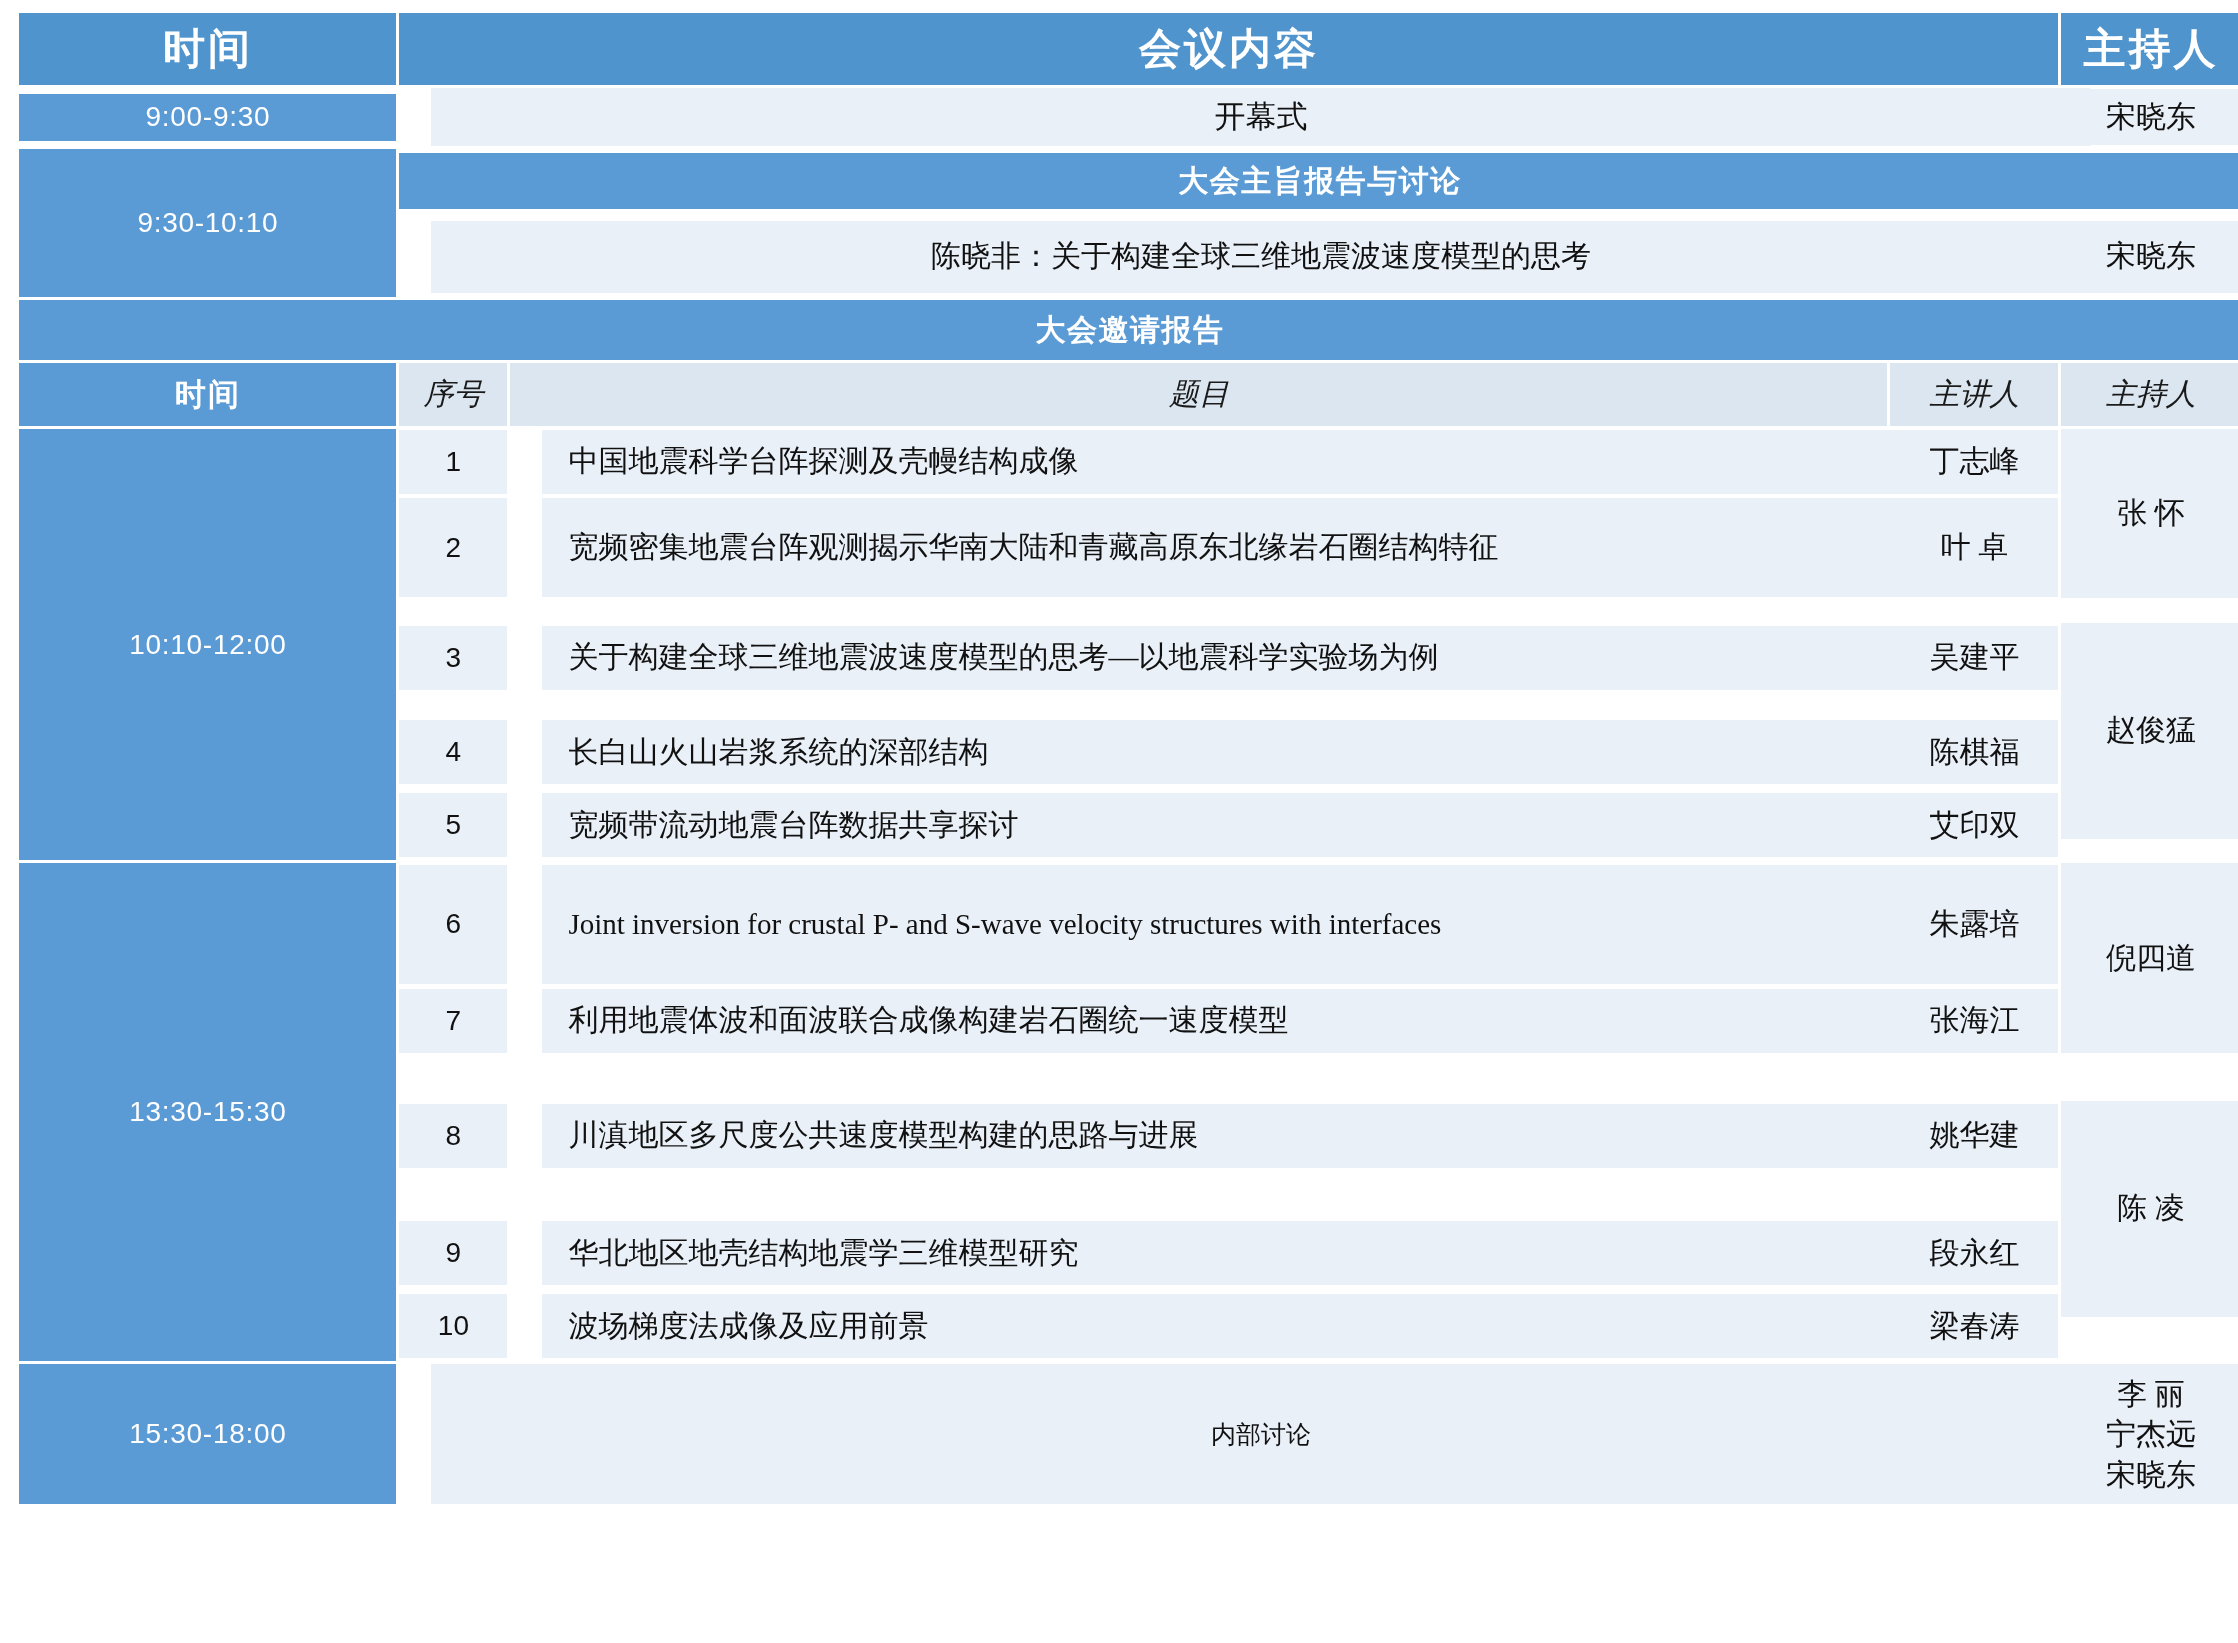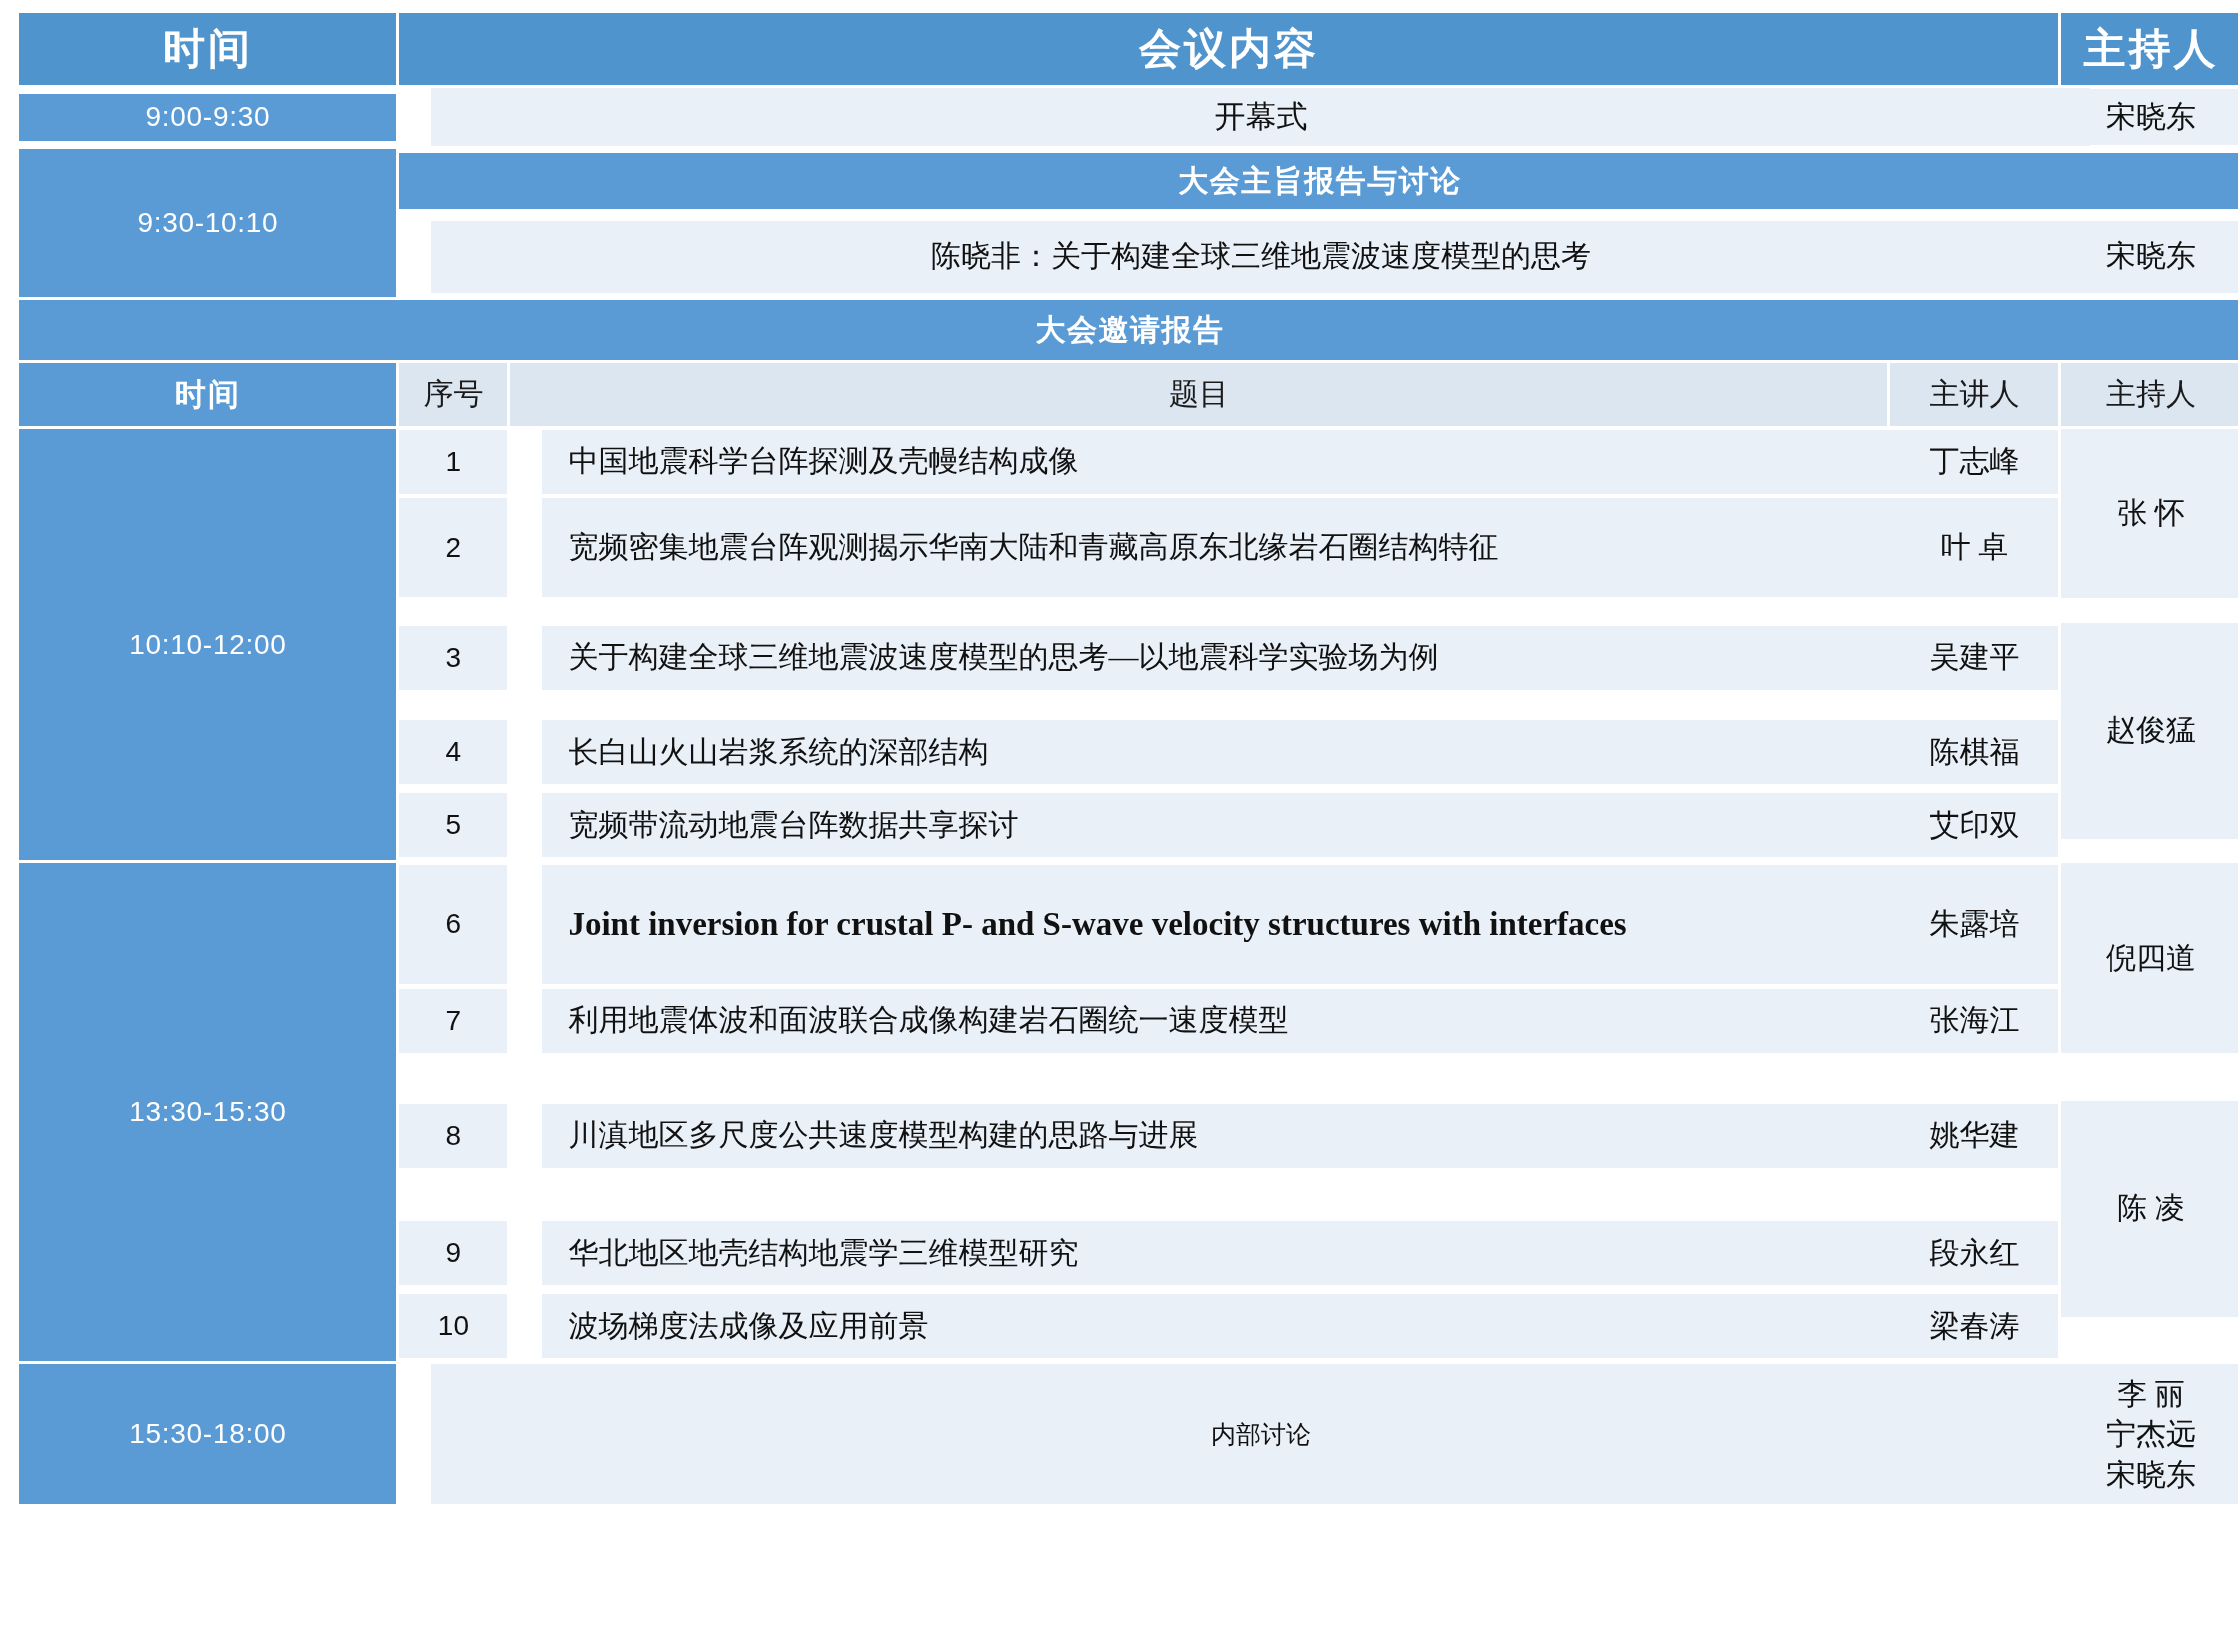--- a/index.html
+++ b/index.html
@@ -71,37 +71,38 @@
     font-size: 31px;
     font-weight: bold;
     letter-spacing: 2.2px;
   }
   .subhead {
     background: #dce6f1;
     color: #1a1a1a;
     font-size: 30px;
     font-weight: normal;
     min-height: 58px;
+    font-style: italic;
   }
   .content {
     background: #eaf0f8;
     color: #111111;
     font-size: 30px;
     min-height: 58px;
     margin-left: 32px;
   }
   .content.left {
     justify-content: flex-start;
     text-align: left;
     padding-left: 26px;
   }
   .content.latin {
     font-family: "Liberation Serif", "DejaVu Serif", serif;
-    font-weight: bold;
-    font-size: 33px;
+    font-weight: normal;
+    font-size: 29px;
     line-height: 1.25;
   }
   .num {
     background: #eaf0f8;
     color: #111111;
     font-size: 28px;
     font-family: "Liberation Sans", "DejaVu Sans", sans-serif;
   }
   .person {
     background: #eaf0f8;

